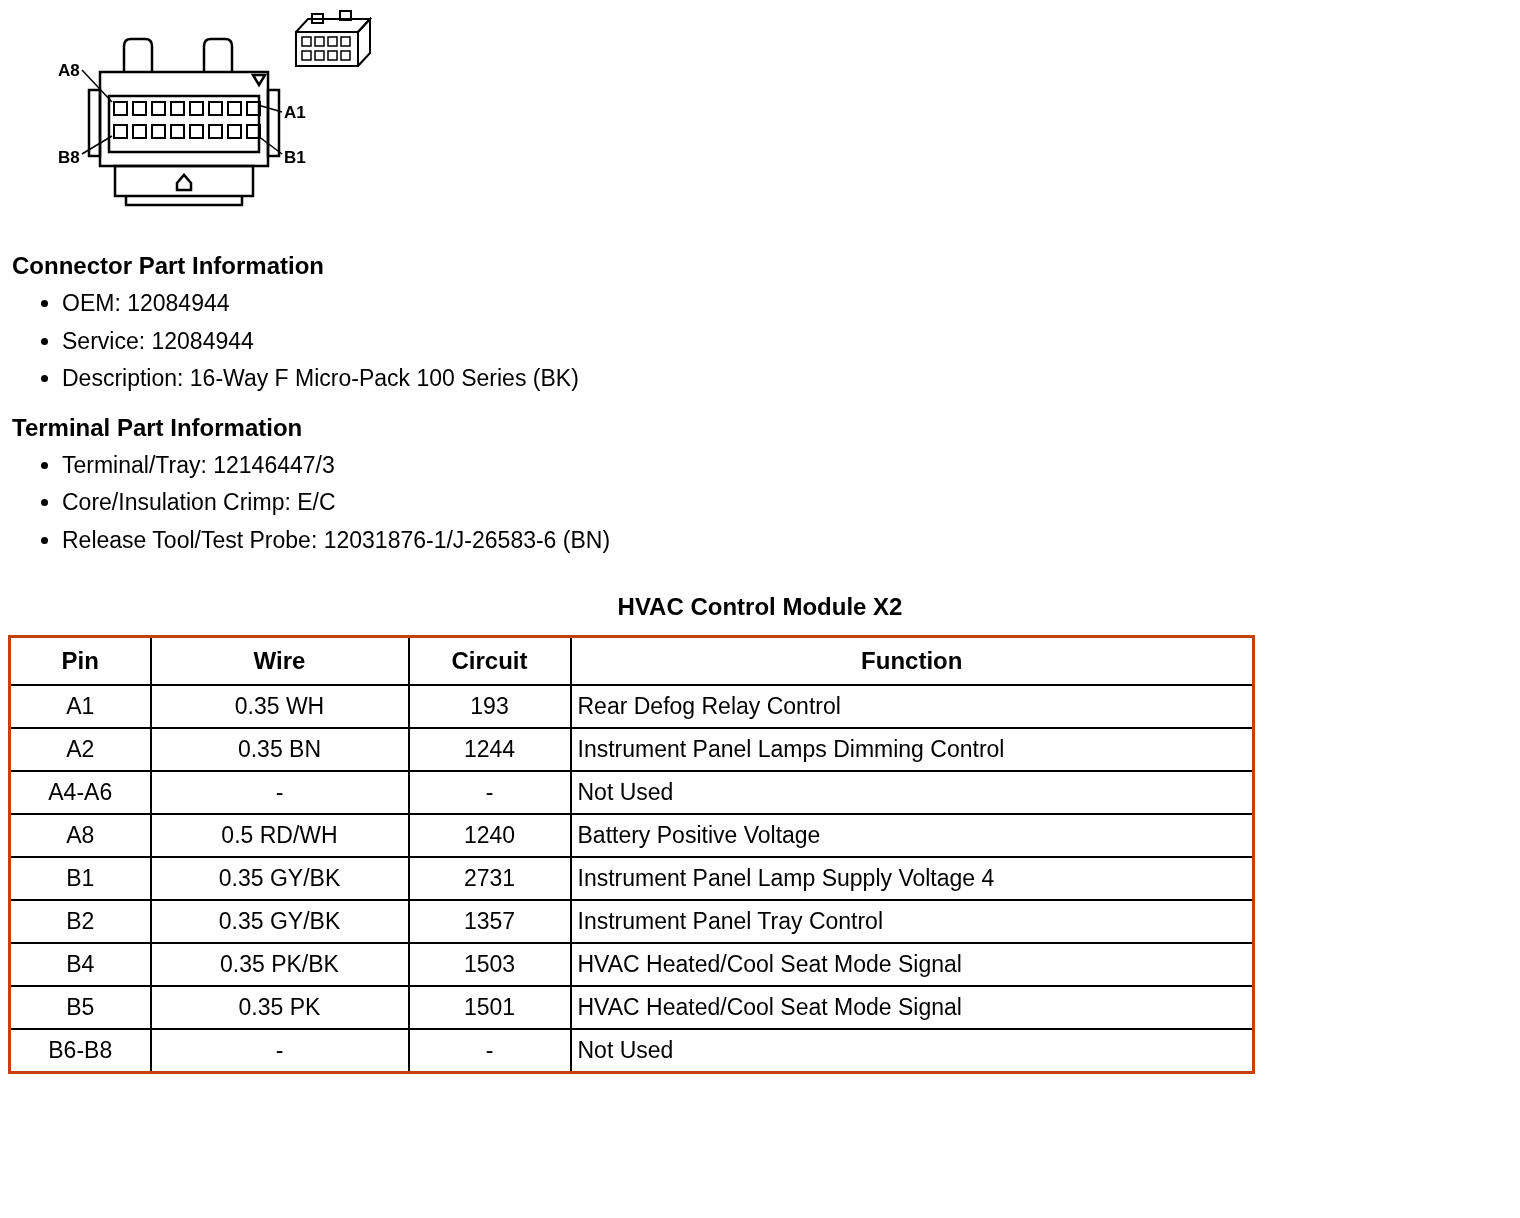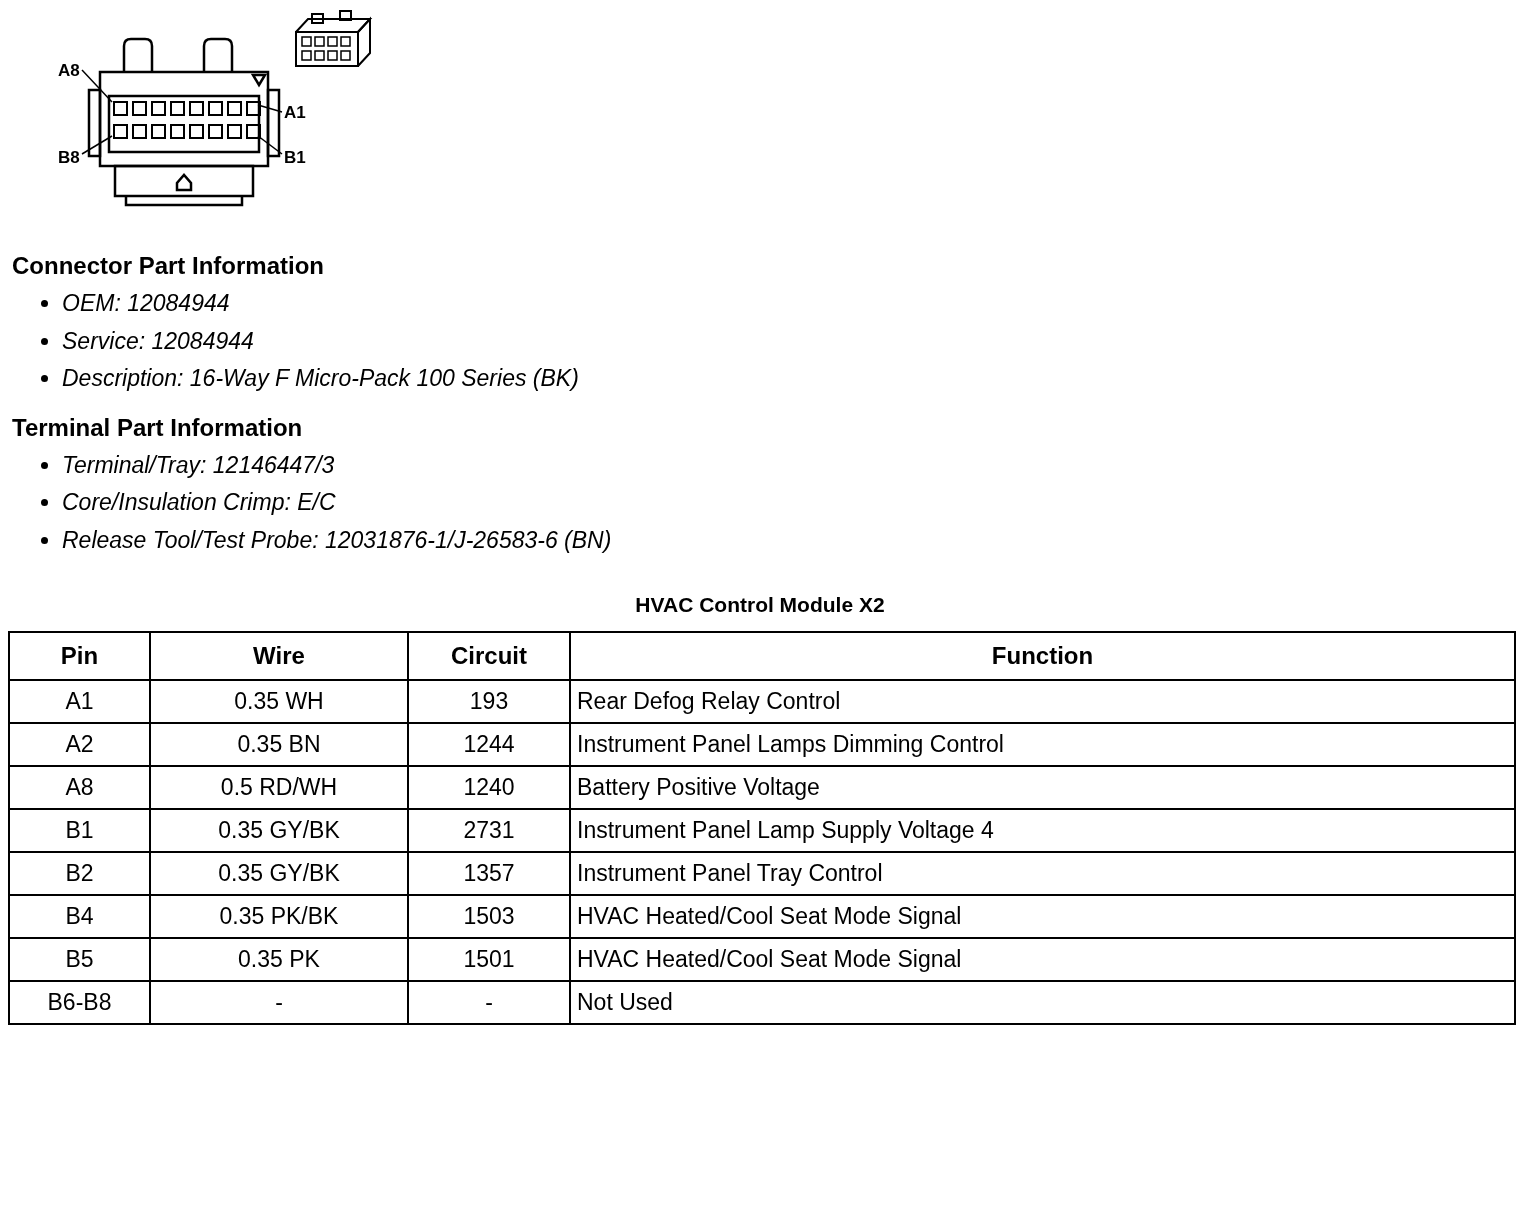--- a/index.html
+++ b/index.html
@@ -24,38 +24,37 @@
     font-weight: bold;
     margin: 30px 0 8px 12px;
   }
   .section-heading.second {
     margin-top: 21px;
   }
   ul.bullets {
     margin: 0 0 0 40px;
     padding: 0 0 0 22px;
     list-style: disc;
-    font-style: italic;
   }
   ul.bullets li {
     font-size: 23px;
     margin: 10px 0;
     line-height: 1.2;
   }
   .table-title {
     text-align: center;
-    font-size: 21px;
+    font-size: 24px;
     font-weight: bold;
     margin: 38px 0 14px 0;
   }
   table.pinout {
-    width: 1508px;
+    width: 1247px;
     margin: 0 8px;
     border-collapse: collapse;
-    border: 1px solid #c2410c;
+    border: 3px solid #c2410c;
     table-layout: fixed;
   }
   table.pinout th, table.pinout td {
     border: 2px solid #000;
     font-size: 23px;
     padding: 7px 6px;
     overflow: hidden;
     white-space: nowrap;
   }
   table.pinout th {
@@ -188,20 +187,26 @@
       <td class="c">193</td>
       <td class="l">Rear Defog Relay Control</td>
     </tr>
     <tr>
       <td class="c">A2</td>
       <td class="c">0.35 BN</td>
       <td class="c">1244</td>
       <td class="l">Instrument Panel Lamps Dimming Control</td>
     </tr>
     <tr>
+      <td class="c">A4-A6</td>
+      <td class="c">-</td>
+      <td class="c">-</td>
+      <td class="l">Not Used</td>
+    </tr>
+    <tr>
       <td class="c">A8</td>
       <td class="c">0.5 RD/WH</td>
       <td class="c">1240</td>
       <td class="l">Battery Positive Voltage</td>
     </tr>
     <tr>
       <td class="c">B1</td>
       <td class="c">0.35 GY/BK</td>
       <td class="c">2731</td>
       <td class="l">Instrument Panel Lamp Supply Voltage 4</td>

